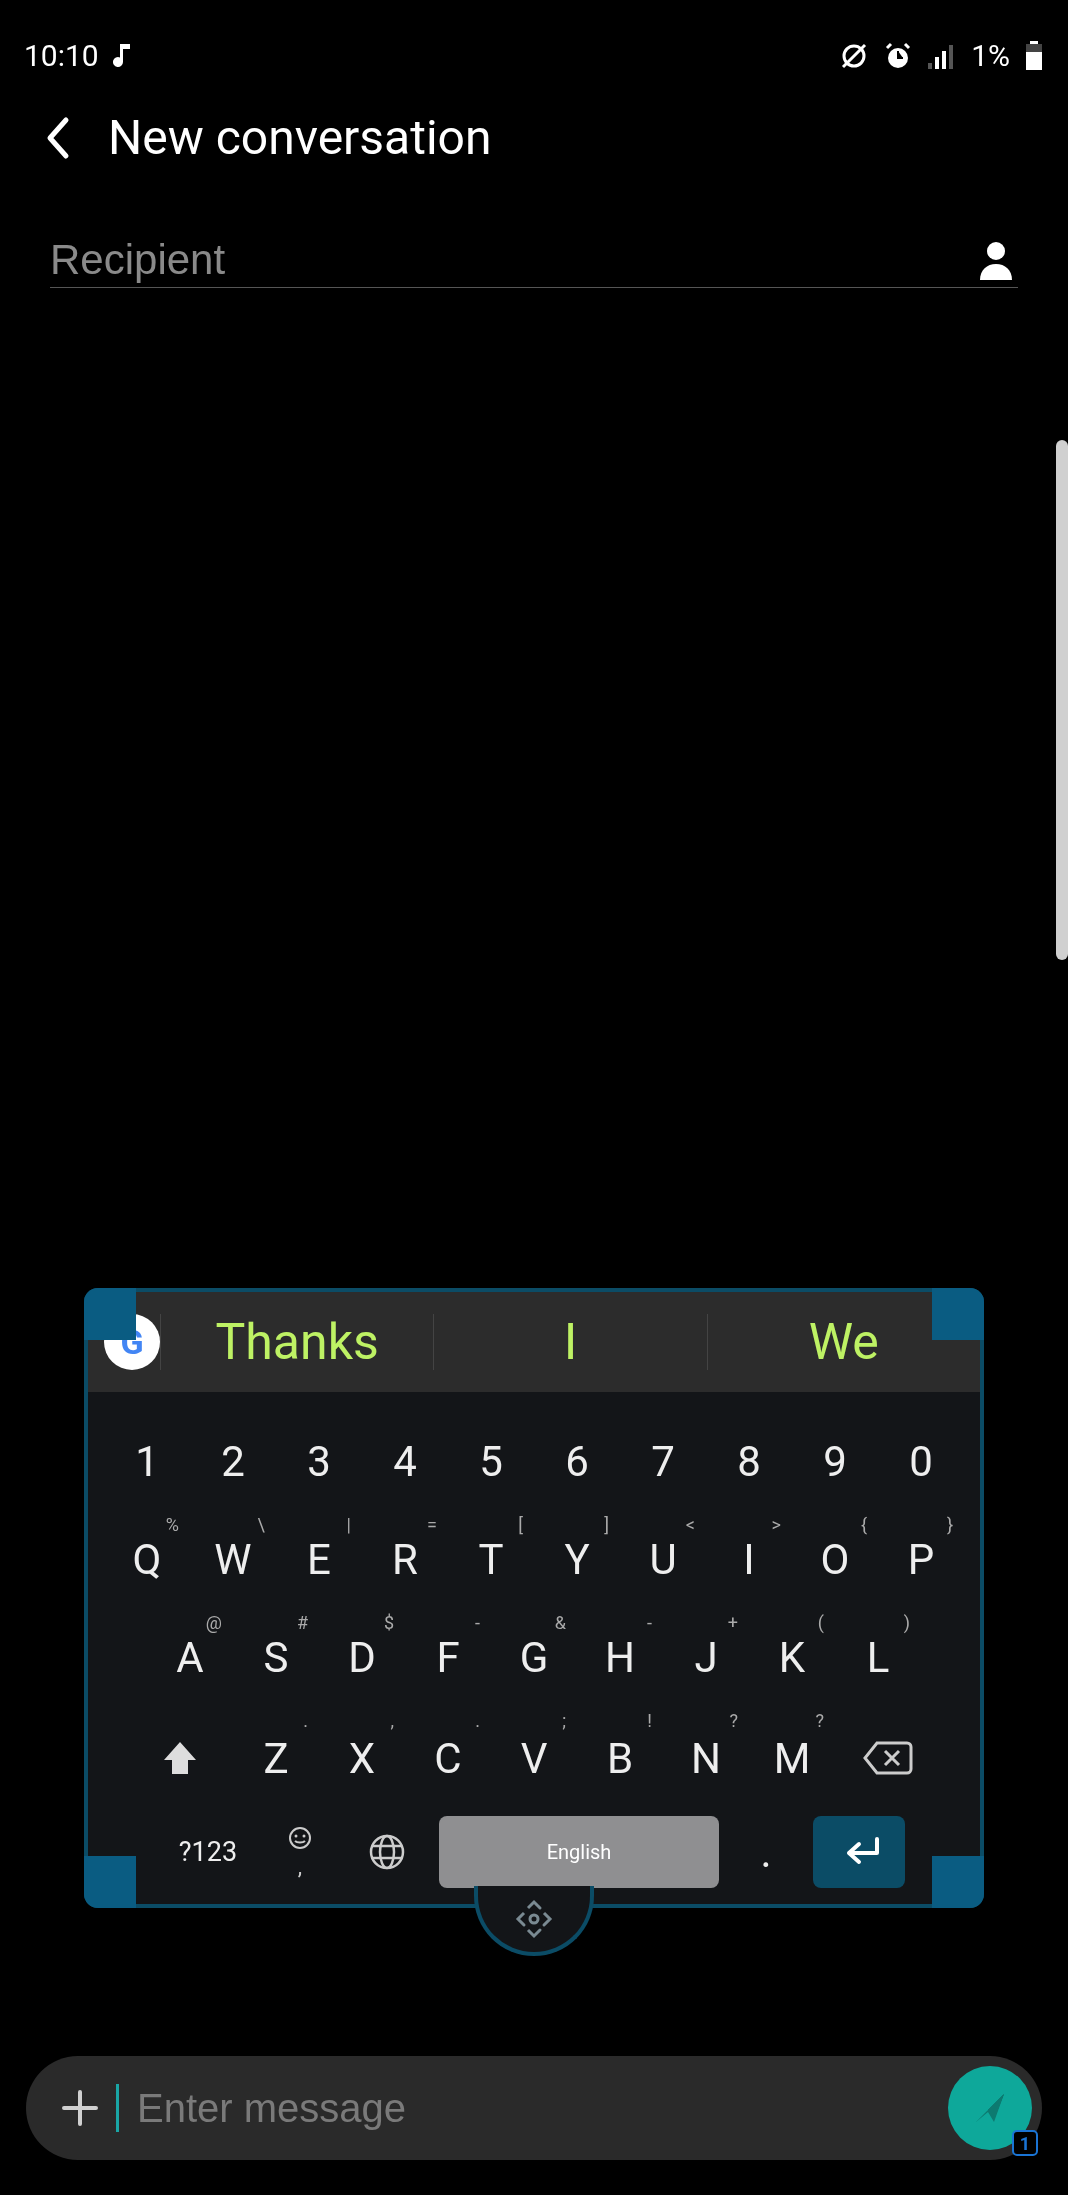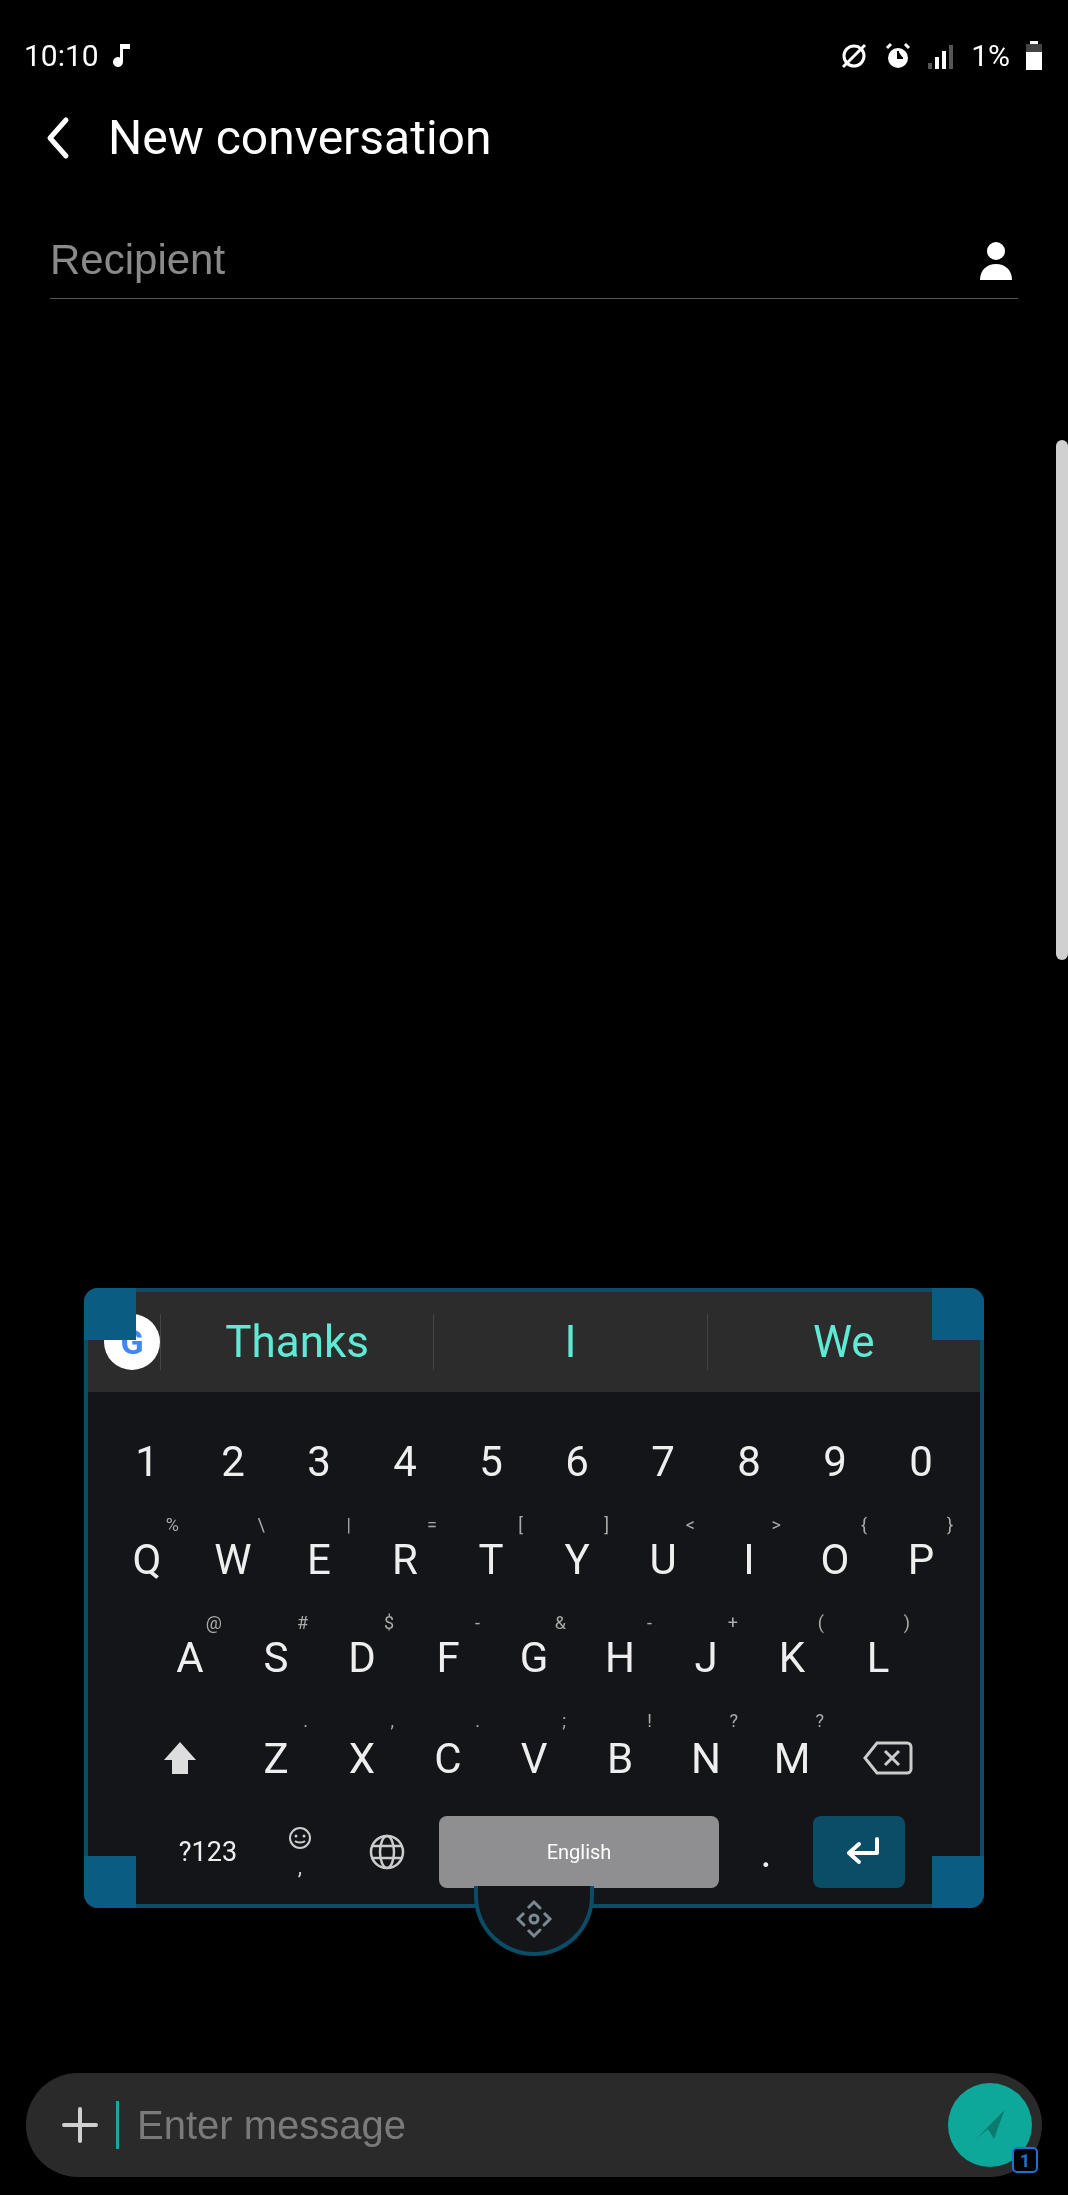--- a/index.html
+++ b/index.html
@@ -6,55 +6,55 @@
   html,body{width:1068px;height:2195px;background:#000;font-family:-apple-system,BlinkMacSystemFont,"Segoe UI",Roboto,sans-serif;color:#fff;overflow:hidden;position:relative;}
   
   .status-bar{display:flex;justify-content:space-between;align-items:center;padding:14px 24px 10px;font-size:30px;margin-top:24px;}
   .status-left,.status-right{display:flex;align-items:center;gap:14px;}
   .status-icon{display:inline-flex;}
   
   .header{display:flex;align-items:center;gap:30px;padding:26px 44px 36px;}
   .back{width:34px;height:34px;display:flex;align-items:center;}
   .header-title{font-size:48px;font-weight:400;}
   
-  .recipient-row{margin:34px 50px 0;display:flex;align-items:center;border-bottom:1px solid #555;padding-bottom:14px;}
+  .recipient-row{margin:34px 50px 0;display:flex;align-items:center;border-bottom:1px solid #555;padding-bottom:3px;}
   .recipient-input{flex:1;background:transparent;border:0;font-size:42px;color:#fff;}
   .recipient-input::placeholder{color:#8a8a8a;}
   .contact-btn{width:44px;display:flex;justify-content:center;}
   
   .scrollbar{position:absolute;right:0;top:440px;width:12px;height:520px;background:#d0d0d0;border-radius:6px;}
   
   .kbd-wrap{position:absolute;left:84px;top:1288px;width:900px;border:4px solid #0b4c66;border-radius:14px;background:#131518;}
   .kbd-corner{position:absolute;width:52px;height:52px;background:#0a5c82;}
   .c-tl{top:-4px;left:-4px;border-top-left-radius:14px;}
   .c-tr{top:-4px;right:-4px;border-top-right-radius:14px;}
   .c-bl{bottom:-4px;left:-4px;border-bottom-left-radius:14px;}
   .c-br{bottom:-4px;right:-4px;border-bottom-right-radius:14px;}
   .sugg-row{display:flex;align-items:center;height:100px;background:#2c2c2c;border-radius:10px 10px 0 0;overflow:hidden;}
   .g-logo{width:56px;height:56px;border-radius:50%;background:#fff;margin-left:16px;display:flex;align-items:center;justify-content:center;font-size:34px;font-weight:bold;}
   .g-logo span:nth-child(1){color:#4285F4}.g-logo span:nth-child(2){color:#EA4335}.g-logo span:nth-child(3){color:#FBBC05}.g-logo span:nth-child(4){color:#34A853}
-  .sugg{flex:1;text-align:center;font-size:44px;color:#5eead4;border-left:1px solid #444;height:56px;line-height:56px;}
+  .sugg{flex:1;text-align:center;font-size:50px;color:#bef264;border-left:1px solid #444;height:56px;line-height:56px;}
   .sugg:first-of-type{border-left:0;margin-left:18px;}
   .key-rows{padding:14px 0 16px;}
   .krow{display:flex;justify-content:center;margin-top:12px;}
   .key{position:relative;width:80px;height:86px;margin:0 3px;display:flex;align-items:center;justify-content:center;font-size:42px;color:#eee;border-radius:10px;}
   .key .alt{position:absolute;top:-2px;right:8px;font-size:18px;color:#aaa;}
   .krow.r4 .key{height:92px;}
   .shift,.bksp{width:100px;}
   .space{flex:0 0 280px;background:#8f8f91;border-radius:8px;font-size:20px;color:#fff;}
   .enter{flex:0 0 92px;background:#0b4c66;border-radius:8px;}
   .sym-key{width:90px;font-size:27px;}
   .emoji-key{width:70px;display:flex;flex-direction:column;align-items:center;justify-content:center;gap:4px;}
   .globe-key{width:80px;}
   .dot-key{width:70px;}
   .krow.r5 .key{height:72px;margin:0 6px;}
   
   .handle{position:absolute;left:50%;transform:translateX(-50%);bottom:-52px;width:120px;height:70px;border:4px solid #0b4c66;border-top:0;border-radius:0 0 60px 60px;background:#131518;display:flex;align-items:center;justify-content:center;}
   
-  .composer{position:absolute;left:26px;right:26px;bottom:18px;height:104px;background:#2a2a2a;border-radius:52px;display:flex;align-items:center;padding:0 10px 0 24px;}
+  .composer{position:absolute;left:26px;right:26px;bottom:35px;height:104px;background:#2a2a2a;border-radius:52px;display:flex;align-items:center;padding:0 10px 0 24px;}
   .plus-btn{width:60px;display:flex;align-items:center;justify-content:center;}
   .msg-input{flex:1;background:transparent;border:0;font-size:40px;color:#fff;margin-left:18px;}
   .msg-input::placeholder{color:#7a7a7a;}
   .caret{display:inline-block;width:3px;height:48px;background:#1aa6a6;margin-left:6px;vertical-align:middle;}
   .send-btn{width:84px;height:84px;border-radius:50%;background:#0ea89a;display:flex;align-items:center;justify-content:center;position:relative;}
   .sim-badge{position:absolute;right:-6px;bottom:-6px;width:26px;height:26px;border:2px solid #1a74d4;border-radius:5px;background:#000;color:#1a74d4;font-size:18px;display:flex;align-items:center;justify-content:center;font-weight:bold;}
 </style>
 </head>
 <body>
 

